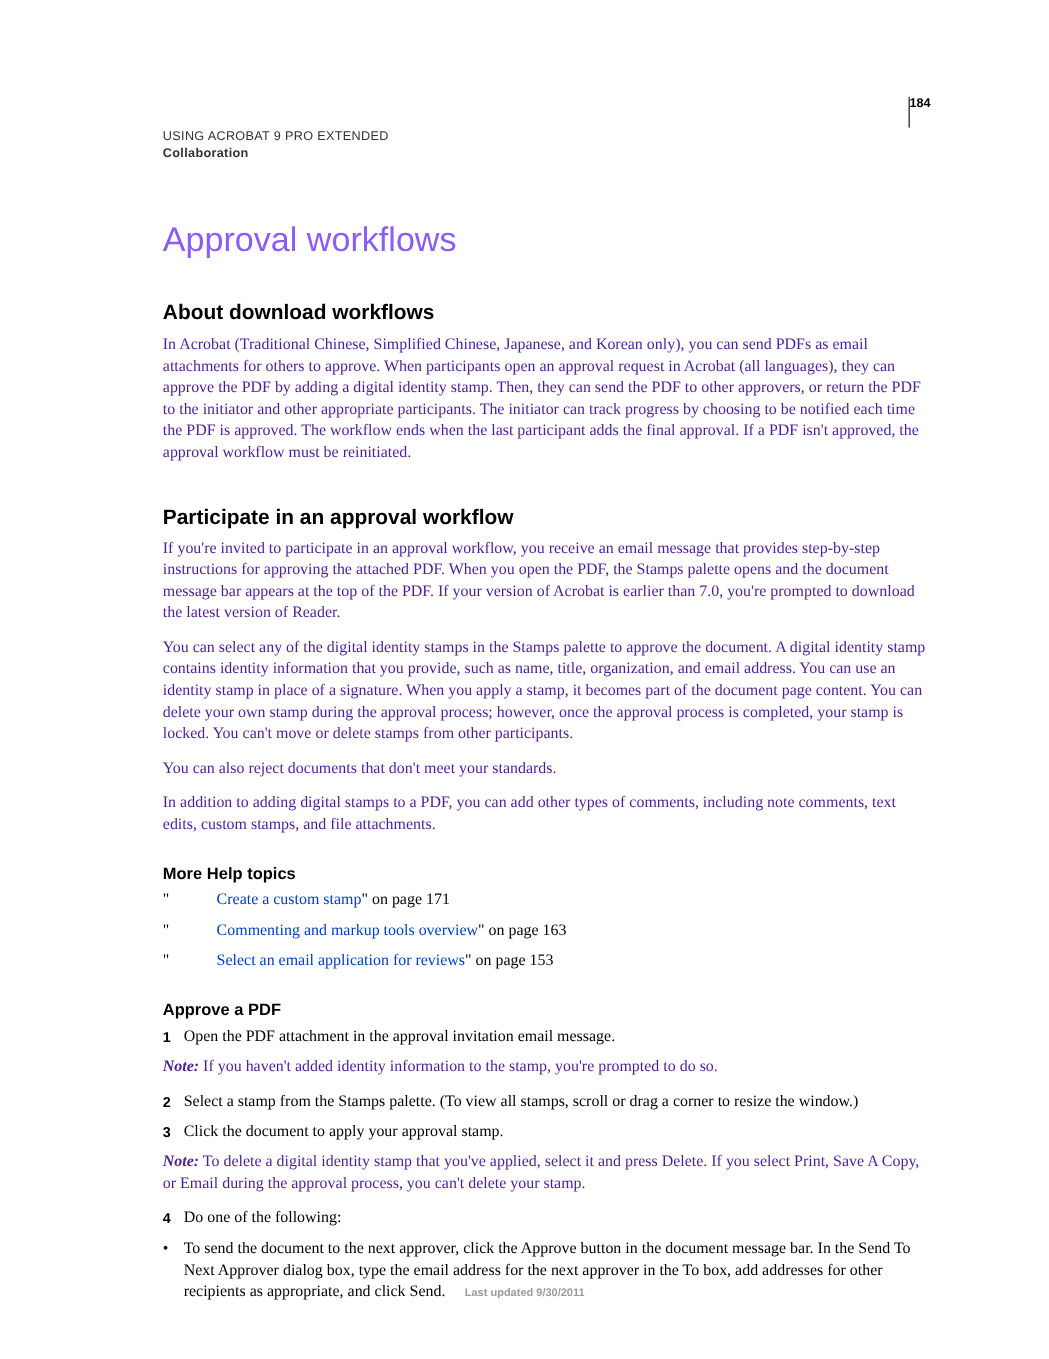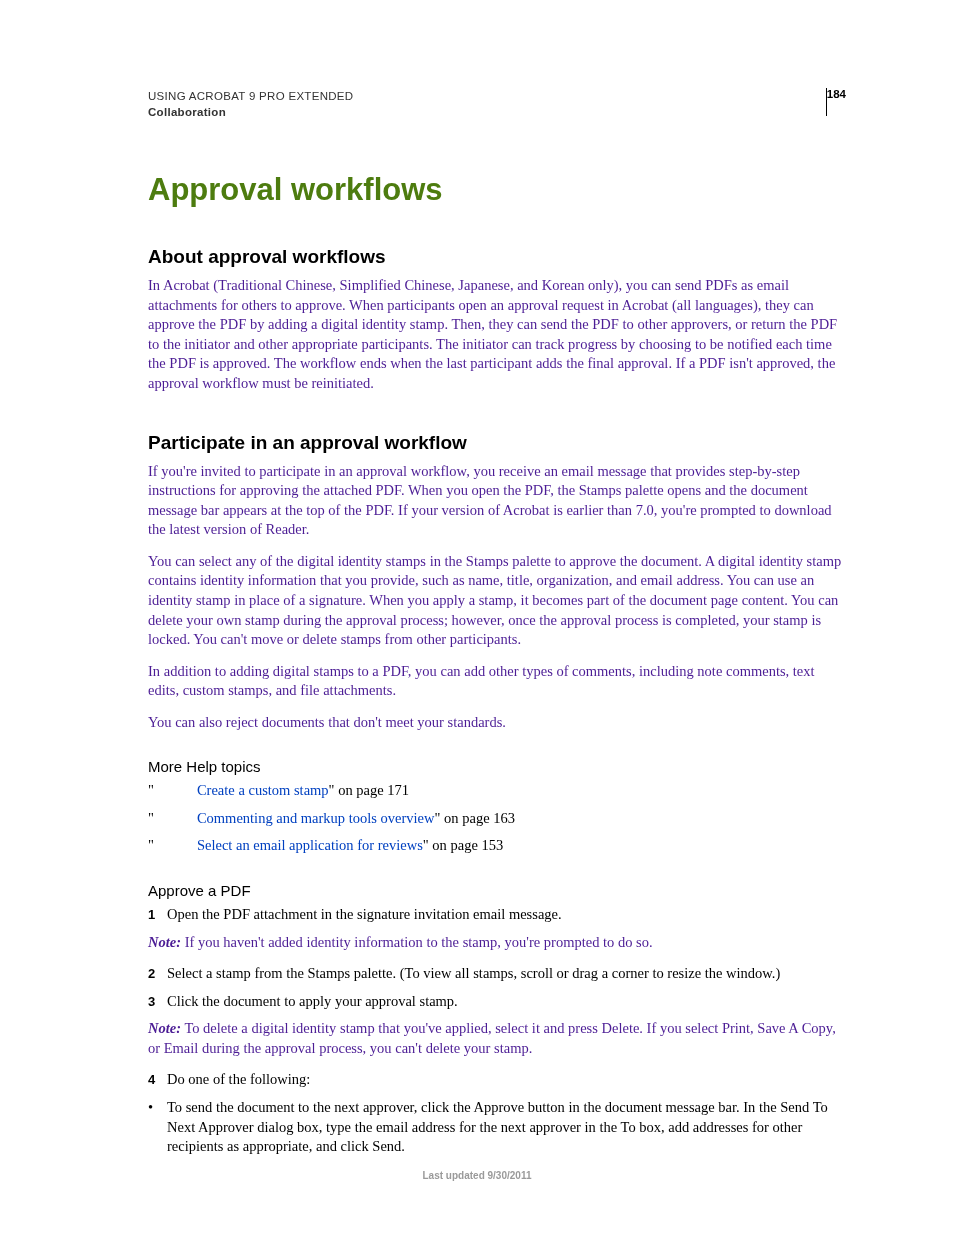--- a/index.html
+++ b/index.html
@@ -21,49 +21,49 @@
     justify-content: space-between;
     align-items: flex-start;
   }
   .header-left {
     font-family: "Myriad Pro", "Segoe UI", Arial, sans-serif;
     font-size: 11.5px;
     letter-spacing: 0.3px;
     color: #333;
     line-height: 1.4;
   }
-  .header-left .line1 { text-transform: uppercase; }
+  .header-left .line1 { text-transform: uppercase; margin-top: 28px; }
   .header-left .line2 { font-weight: 700; }
   .page-number-box {
     border-left: 1.5px solid #000;
     padding-left: 0;
     font-family: Liberation Sans, sans-serif;
     font-size: 11.5px;
     font-weight: 700;
     height: 28px;
     display: flex;
     align-items: flex-start;
   }
   h1.title {
     font-family: "Myriad Pro", "Segoe UI", Arial, sans-serif;
-    font-weight: 700;
+    font-weight: 400;
     font-size: 31px;
     margin: 52px 0 0 0;
-    color: #4d7c0f;
+    color: #8b5cf6;
   }
   h2.section {
     font-family: "Myriad Pro", "Segoe UI", Arial, sans-serif;
     font-weight: 700;
     font-size: 19px;
     margin: 38px 0 8px 0;
     color: #000;
   }
   h3.subhead {
     font-family: "Myriad Pro", "Segoe UI", Arial, sans-serif;
-    font-weight: 400;
+    font-weight: 700;
     font-size: 15px;
     margin: 26px 0 6px 0;
     color: #000;
   }
   p.body {
     font-size: 14.5px;
     line-height: 1.35;
     margin: 0 0 12px 0;
     color: #4c1d95;
   }
@@ -131,40 +131,40 @@
   <div class="header-row">
     <div class="header-left">
       <div class="line1">USING ACROBAT 9 PRO EXTENDED</div>
       <div class="line2">Collaboration</div>
     </div>
     <div class="page-number-box">184</div>
   </div>
 
   <h1 class="title">Approval workflows</h1>
 
-  <h2 class="section">About approval workflows</h2>
+  <h2 class="section">About download workflows</h2>
   <p class="body">In Acrobat (Traditional Chinese, Simplified Chinese, Japanese, and Korean only), you can send PDFs as email attachments for others to approve. When participants open an approval request in Acrobat (all languages), they can approve the PDF by adding a digital identity stamp. Then, they can send the PDF to other approvers, or return the PDF to the initiator and other appropriate participants. The initiator can track progress by choosing to be notified each time the PDF is approved. The workflow ends when the last participant adds the final approval. If a PDF isn't approved, the approval workflow must be reinitiated.</p>
 
   <h2 class="section">Participate in an approval workflow</h2>
   <p class="body">If you're invited to participate in an approval workflow, you receive an email message that provides step-by-step instructions for approving the attached PDF. When you open the PDF, the Stamps palette opens and the document message bar appears at the top of the PDF. If your version of Acrobat is earlier than 7.0, you're prompted to download the latest version of Reader.</p>
   <p class="body">You can select any of the digital identity stamps in the Stamps palette to approve the document. A digital identity stamp contains identity information that you provide, such as name, title, organization, and email address. You can use an identity stamp in place of a signature. When you apply a stamp, it becomes part of the document page content. You can delete your own stamp during the approval process; however, once the approval process is completed, your stamp is locked. You can't move or delete stamps from other participants.</p>
+  <p class="body">You can also reject documents that don't meet your standards.</p>
   <p class="body">In addition to adding digital stamps to a PDF, you can add other types of comments, including note comments, text edits, custom stamps, and file attachments.</p>
-  <p class="body">You can also reject documents that don't meet your standards.</p>
 
   <h3 class="subhead">More Help topics</h3>
 
   <div class="ref-line"><span class="quote">"</span><span class="link">Create a custom stamp</span><span>" on page&nbsp;171</span></div>
   <div class="ref-line"><span class="quote">"</span><span class="link">Commenting and markup tools overview</span><span>" on page&nbsp;163</span></div>
   <div class="ref-line"><span class="quote">"</span><span class="link">Select an email application for reviews</span><span>" on page&nbsp;153</span></div>
 
   <h3 class="subhead">Approve a PDF</h3>
 
   <div class="num-row">
     <div class="num">1</div>
-    <div class="txt">Open the PDF attachment in the signature invitation email message.</div>
+    <div class="txt">Open the PDF attachment in the approval invitation email message.</div>
   </div>
 
   <p class="body"><span class="note-label">Note:</span><span class="note-text"> If you haven't added identity information to the stamp, you're prompted to do so.</span></p>
 
   <div class="num-row">
     <div class="num">2</div>
     <div class="txt">Select a stamp from the Stamps palette. (To view all stamps, scroll or drag a corner to resize the window.)</div>
   </div>
 
   <div class="num-row">

